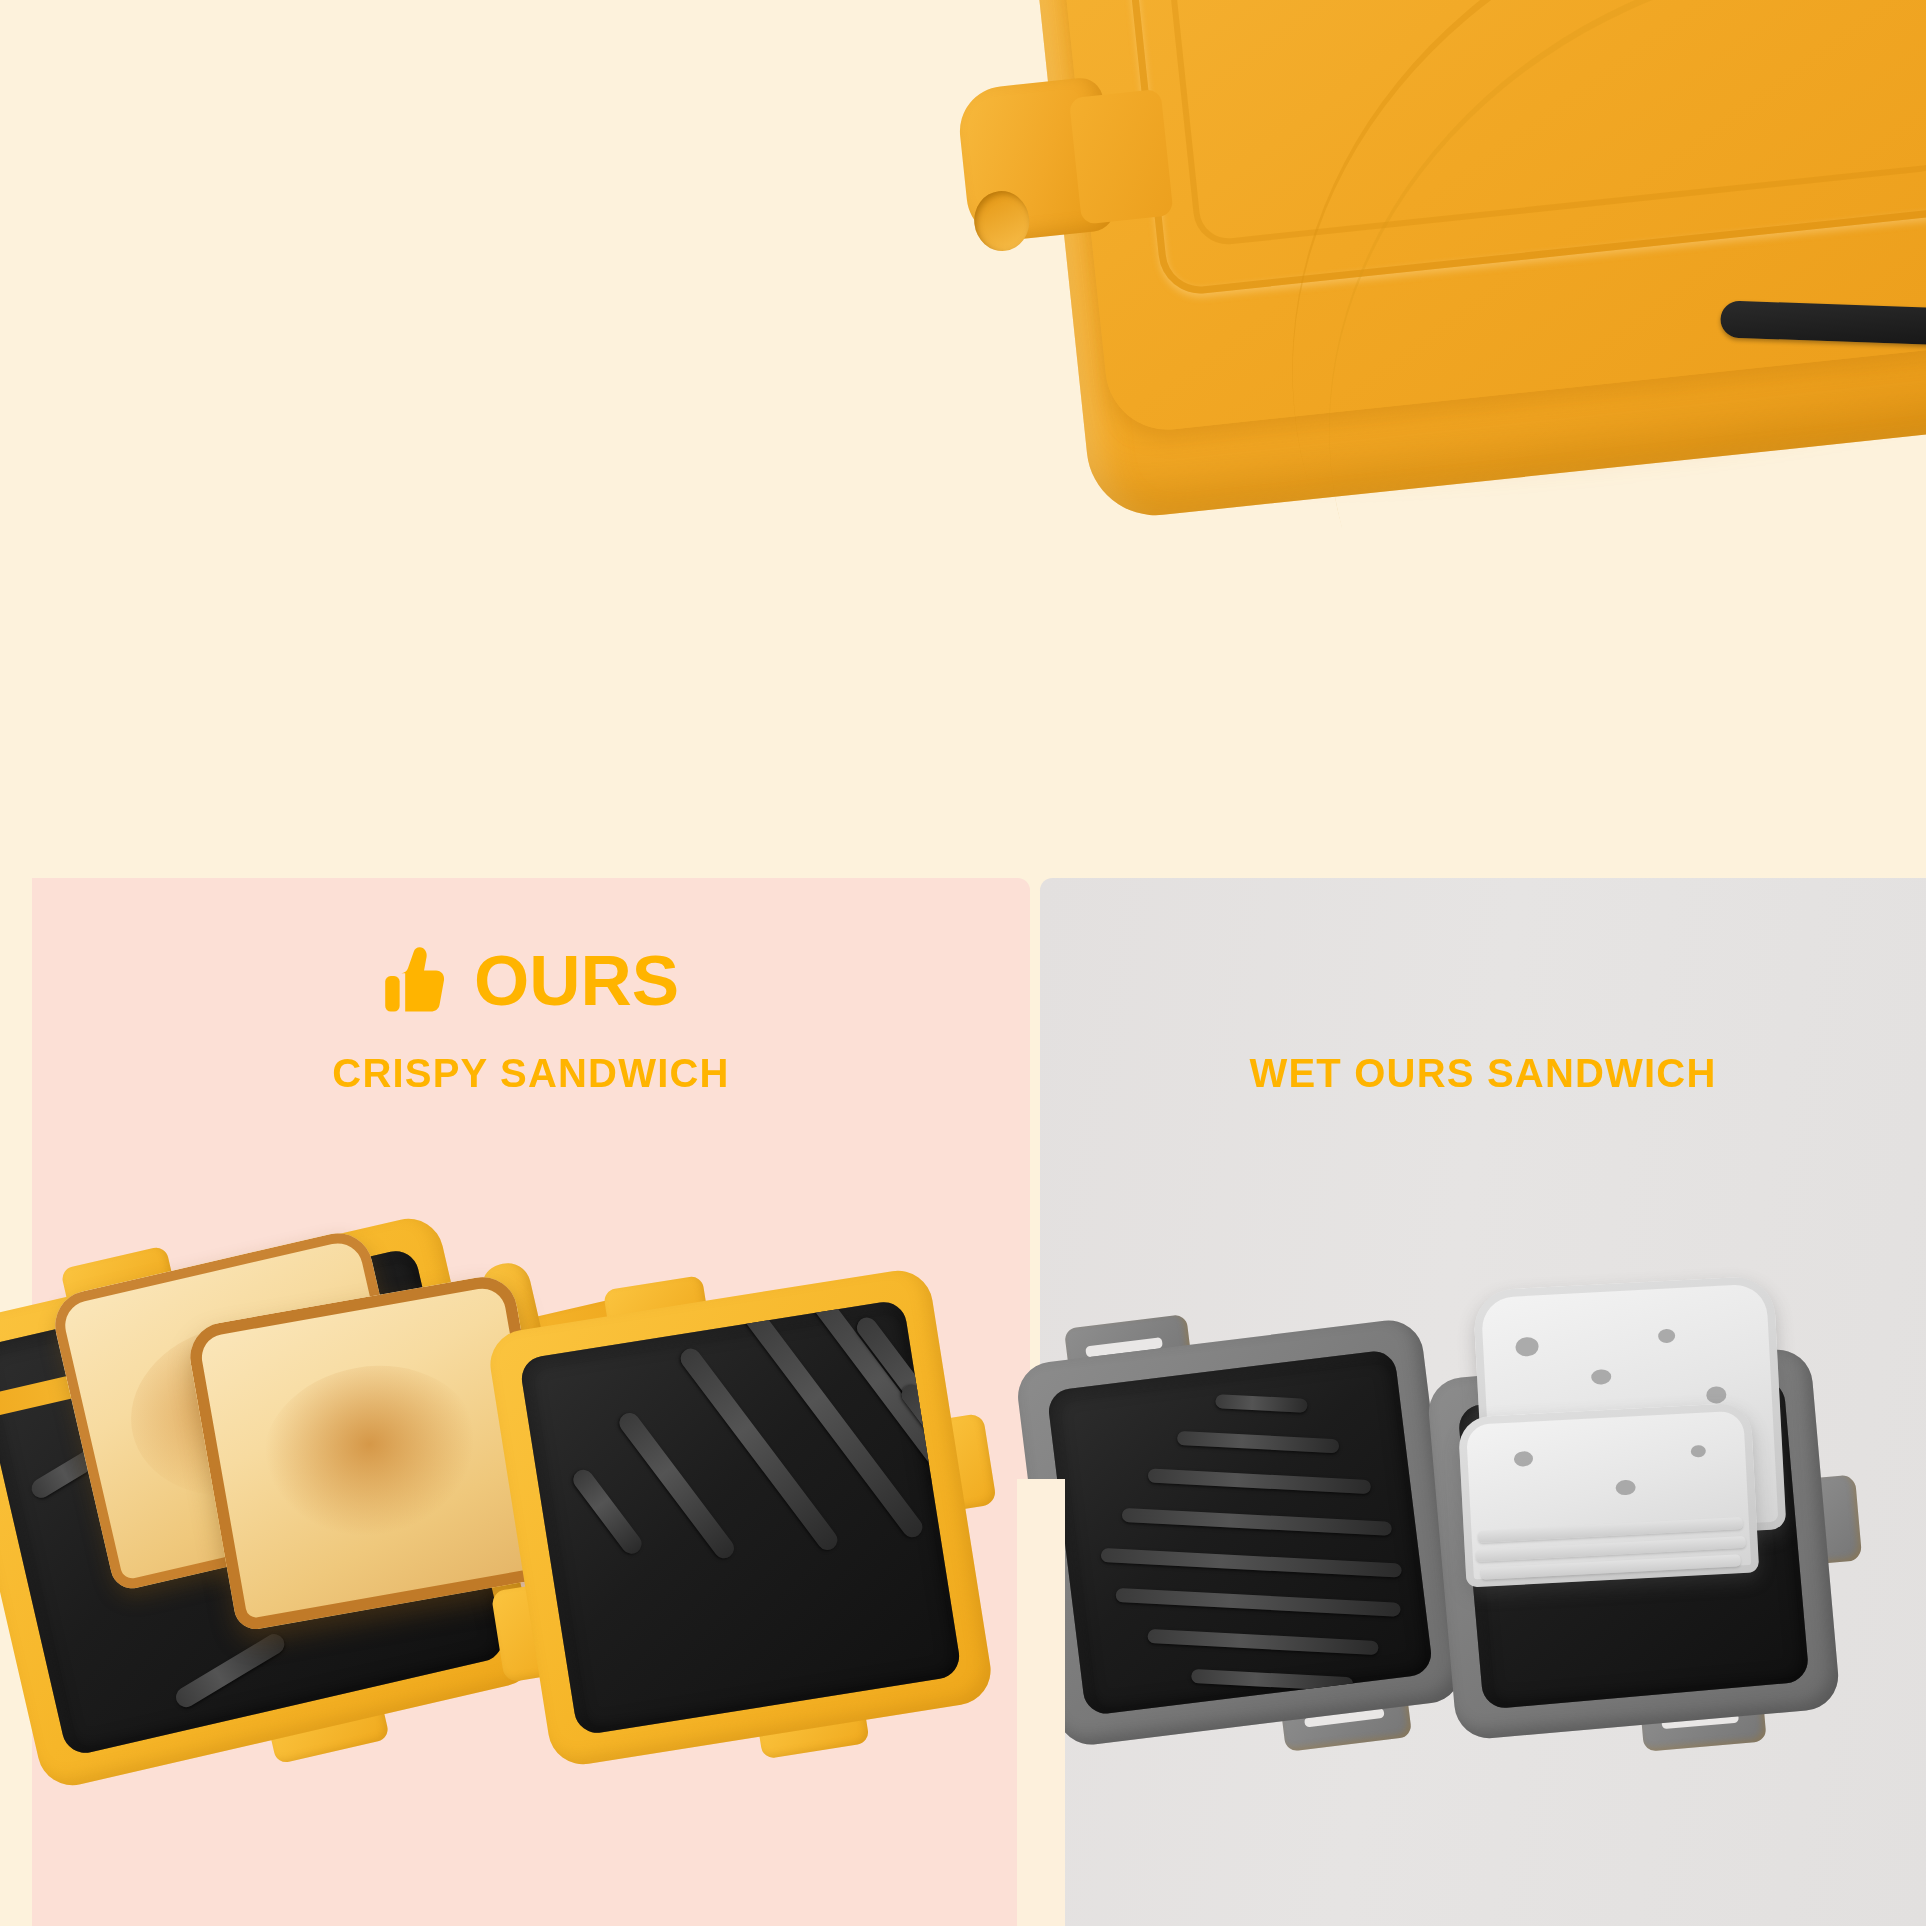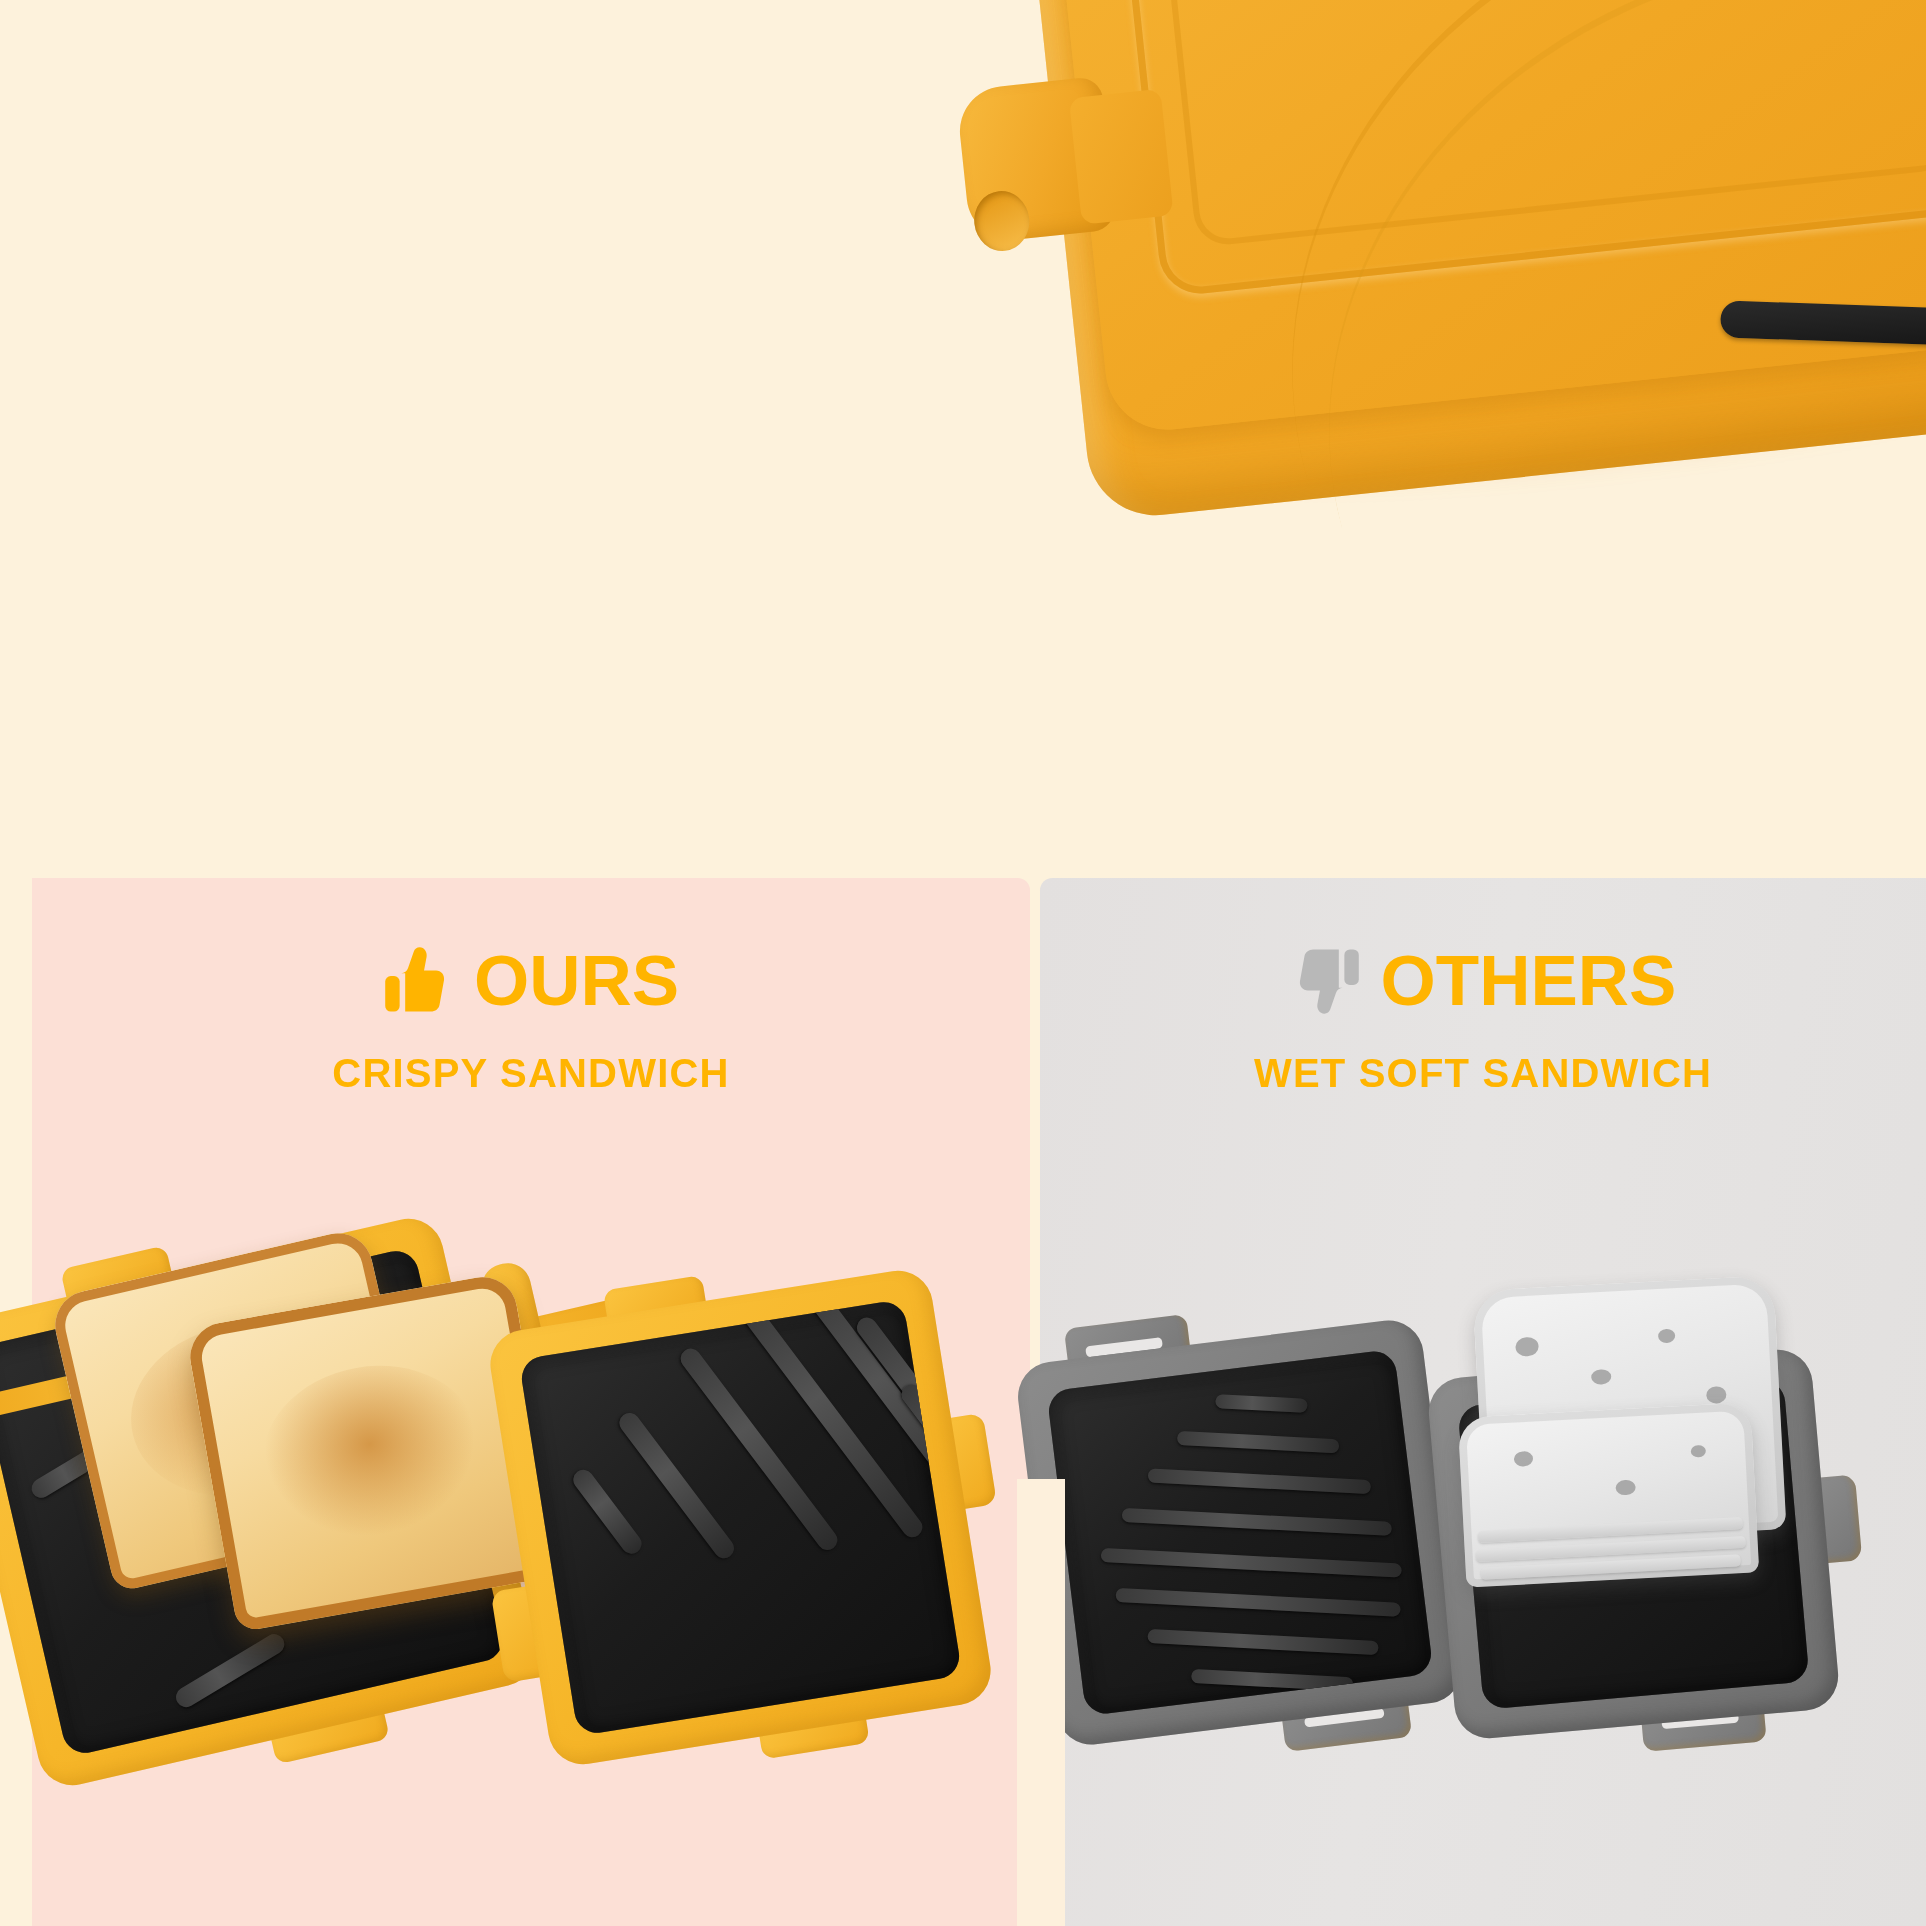--- a/index.html
+++ b/index.html
@@ -285,30 +285,21 @@
         <div class="ridge" style="left:158px; top:100px; width:285px; height:20px; transform:rotate(62deg);"></div>
         <div class="ridge" style="left:220px; top:92px; width:293px; height:20px; transform:rotate(62deg);"></div>
         <div class="ridge" style="left:277px; top:116px; width:254px; height:20px; transform:rotate(62deg);"></div>
         <div class="ridge" style="left:327px; top:162px; width:193px; height:20px; transform:rotate(62deg);"></div>
         <div class="ridge" style="left:362px; top:216px; width:123px; height:20px; transform:rotate(62deg);"></div>
       </div>
     </div>
   </div>
 
   <div id="panel-others">
-    <div class="panel-head">
-      <span class="thumb-icon">
-        <svg viewBox="0 0 64 64" width="71" height="71" aria-hidden="true">
-          <rect x="49" y="4" width="13" height="32" rx="5" fill="#B8B8B8"></rect>
-          <path d="M44 4H21c-4.2 0-7.4 2.6-8 6.4l-4 22C8.3 37 11.6 41 16.2 41H27l-2.3 12.5C24 57.7 26.8 62 30.9 62c2.6 0 4.6-1.6 5.4-4l5.2-15c.9-2.6 3.2-4.3 6-4.5H44z" fill="#B8B8B8"></path>
-        </svg>
-      </span>
-      <span class="panel-title">OTHERS</span>
-    </div>
-    <div class="panel-sub">WET SOFT SANDWICH</div>
+    <div class="panel-sub">WET OURS SANDWICH</div>
 
     <div class="maker gray" style="left:-3.9px; top:462px; width:408px; height:385px; transform:rotate(-7deg);">
       <div class="tab gray" style="left:54px; top:-31px; width:123px; height:54px;">
         <div class="tab-slot" style="left:18.5px; top:20px; width:77px; height:10.8px;"></div>
       </div>
       <div class="tab gray" style="left:385px; top:100px; width:55px; height:85px; border-radius:14px;"></div>
       <div class="tab gray" style="left:223px; top:362px; width:127px; height:54px;">
         <div class="tab-slot" style="left:21.6px; top:21.6px; width:80px; height:10.8px;"></div>
       </div>
       <div class="frame"></div>

